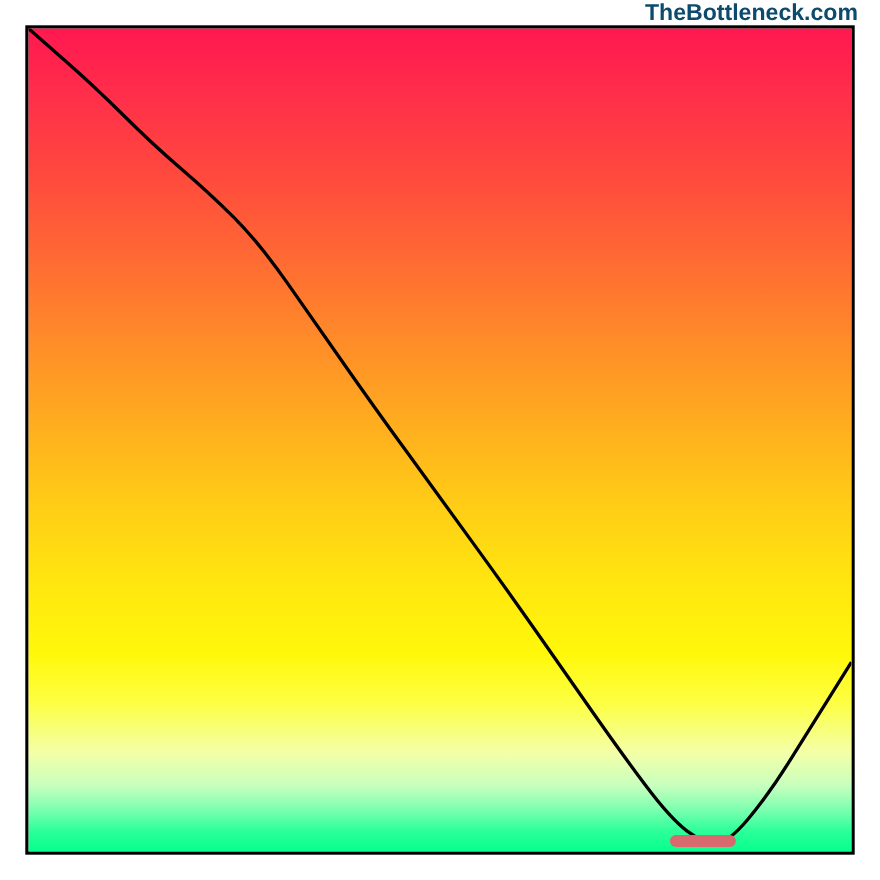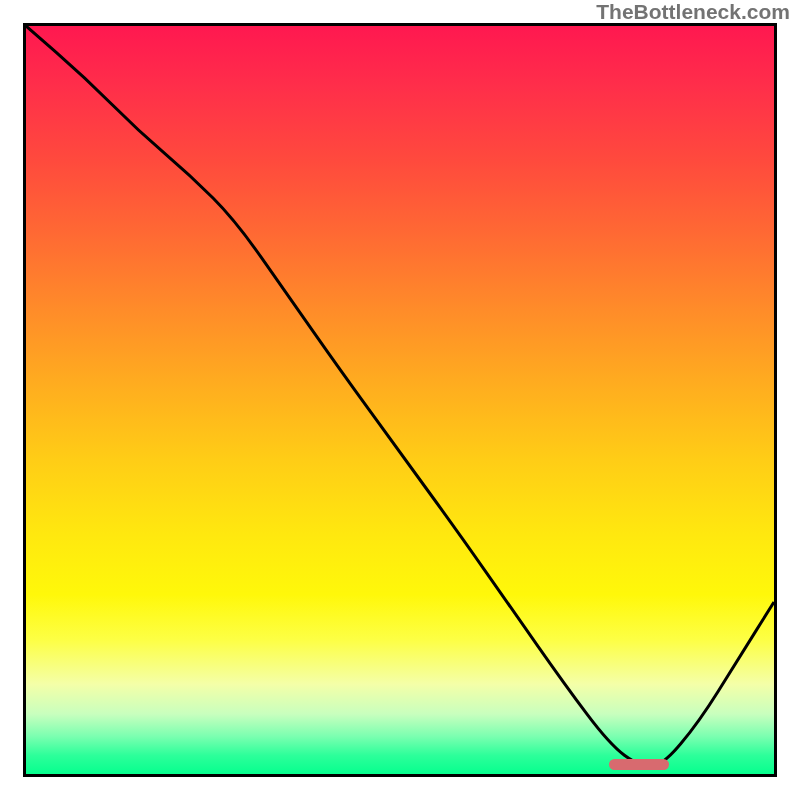--- a/index.html
+++ b/index.html
@@ -14,21 +14,21 @@
   #ffad1f 48%,
   #ffcd16 58%,
   #ffe80f 68%,
   #fff80a 76%,
   #fdff44 82%,
   #f4ffa8 88%,
   #c8ffbe 92%,
   #7affb0 95%,
   #2dff9a 97.5%,
   #06ff8e 100%)}
-.watermark{position:absolute;right:10px;top:0;font-size:21px;font-weight:bold;color:#737373}
+.watermark{position:absolute;right:20px;top:0;font-size:21px;font-weight:bold;color:#0c4a6e}
 svg.curve{position:absolute;left:0;top:0;width:100%;height:100%;pointer-events:none}
 .marker{position:absolute;height:11px;border-radius:6px;background:#d86a6f}
 </style>
 </head>
 <body>
 
 <div class="frame">
   <div class="watermark">TheBottleneck.com</div>
   <div class="plot-area">
     <div class="gradient-bg"></div>

